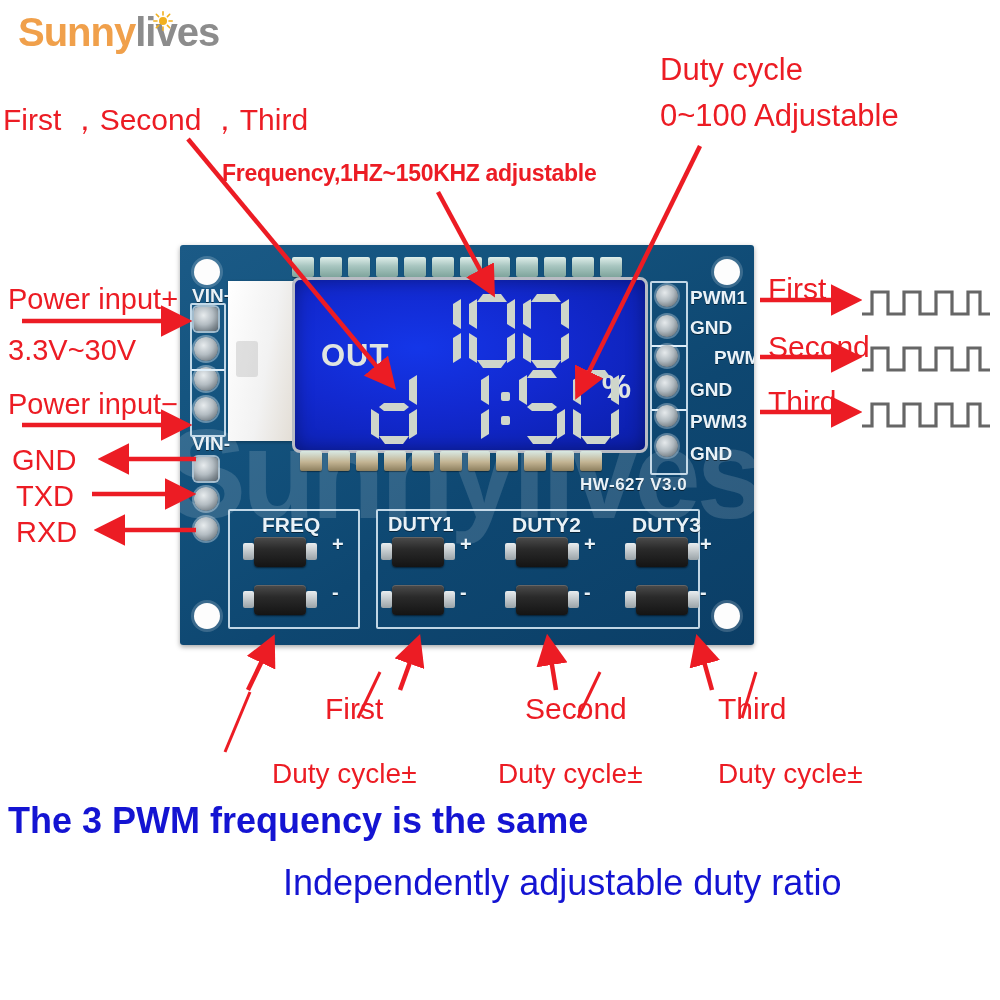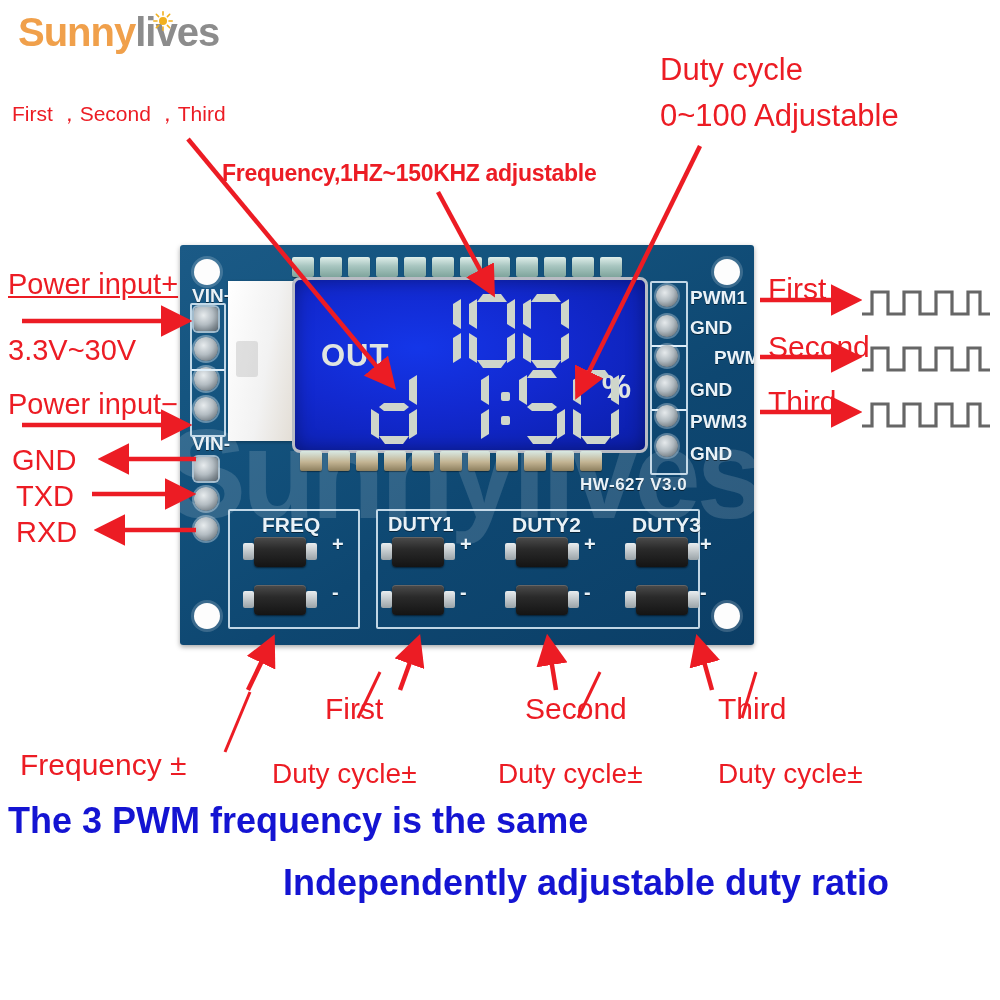--- a/index.html
+++ b/index.html
@@ -17,26 +17,26 @@
   #logo{left:18px;top:12px;font-size:40px;font-weight:bold;letter-spacing:-1px;line-height:40px;}
   #logo .sunny{color:#f0a04b;}
   #logo .lives{color:#8c8c8c;}
   #sun-icon{left:153px;top:11px;width:20px;height:20px;}
 
   
   .red-txt{color:#ec1c24;font-family:"Liberation Sans", sans-serif;white-space:nowrap;}
   .blue-txt{color:#1414d2;font-family:"Liberation Sans", sans-serif;white-space:nowrap;}
 
   #ann-channel{left:20px;top:54px;font-size:31px;}
-  #ann-fst{left:12px;top:100px;font-size:21px;}
+  #ann-fst{left:3px;top:100px;font-size:30px;}
   #ann-duty-title{left:660px;top:52px;font-size:31px;}
   #ann-duty-range{left:660px;top:98px;font-size:31px;}
   #ann-freq{left:222px;top:160px;font-size:23px;font-weight:bold;letter-spacing:-0.3px;}
 
-  #ann-pwr-plus{left:8px;top:268px;font-size:29px;text-decoration:underline;}
+  #ann-pwr-plus{left:8px;top:283px;font-size:29px;}
   #ann-volt{left:8px;top:334px;font-size:29px;}
   #ann-pwr-minus{left:8px;top:388px;font-size:29px;}
   #ann-gnd{left:12px;top:444px;font-size:29px;}
   #ann-txd{left:16px;top:480px;font-size:29px;}
   #ann-rxd{left:16px;top:516px;font-size:29px;}
 
   #ann-pwm-out{left:768px;top:220px;font-size:31px;}
   #ann-r-first{left:768px;top:272px;font-size:30px;}
   #ann-r-second{left:768px;top:330px;font-size:30px;}
   #ann-r-third{left:768px;top:385px;font-size:30px;}
@@ -44,21 +44,21 @@
   #ann-b-first{left:325px;top:692px;font-size:30px;}
   #ann-b-second{left:525px;top:692px;font-size:30px;}
   #ann-b-third{left:718px;top:692px;font-size:30px;}
 
   #ann-freq-pm{left:20px;top:748px;font-size:30px;}
   #ann-duty-pm1{left:272px;top:758px;font-size:28px;}
   #ann-duty-pm2{left:498px;top:758px;font-size:28px;}
   #ann-duty-pm3{left:718px;top:758px;font-size:28px;}
 
   #foot1{left:8px;top:800px;font-size:36px;font-weight:bold;}
-  #foot2{left:283px;top:862px;font-size:36px;font-weight:bold;}
+  #foot2{left:283px;top:862px;font-size:36px;}
   #foot3{left:88px;top:925px;font-size:40px;}
 
   
   #board{
     left:180px;top:245px;width:574px;height:400px;
     background:linear-gradient(150deg,#1b5a86 0%,#14547f 25%,#0e4771 60%,#0b3e66 100%);
     border-radius:3px;
     box-shadow:0 2px 5px rgba(0,0,0,.35);
     overflow:hidden;
   }
@@ -350,21 +350,20 @@
       <div class="btn" style="left:456px;top:292px;"></div>
       <div class="btn" style="left:456px;top:340px;"></div>
 
     </div>
   </div>
 
   <div class="abs red-txt" id="ann-b-first">First</div>
   <div class="abs red-txt" id="ann-b-second">Second</div>
   <div class="abs red-txt" id="ann-b-third">Third</div>
 
-  <div class="abs red-txt" id="ann-freq-pm">Frequency ±</div>
   <div class="abs red-txt" id="ann-duty-pm1">Duty cycle±</div>
   <div class="abs red-txt" id="ann-duty-pm2">Duty cycle±</div>
   <div class="abs red-txt" id="ann-duty-pm3">Duty cycle±</div>
 
   <div class="abs blue-txt" id="foot1">The 3 PWM frequency is the same</div>
   <div class="abs blue-txt" id="foot2">Independently adjustable duty ratio</div>
 
   <svg id="arrows">
     <defs>
       <marker id="ah" markerWidth="7" markerHeight="7" refX="5.6" refY="3.5" orient="auto">

